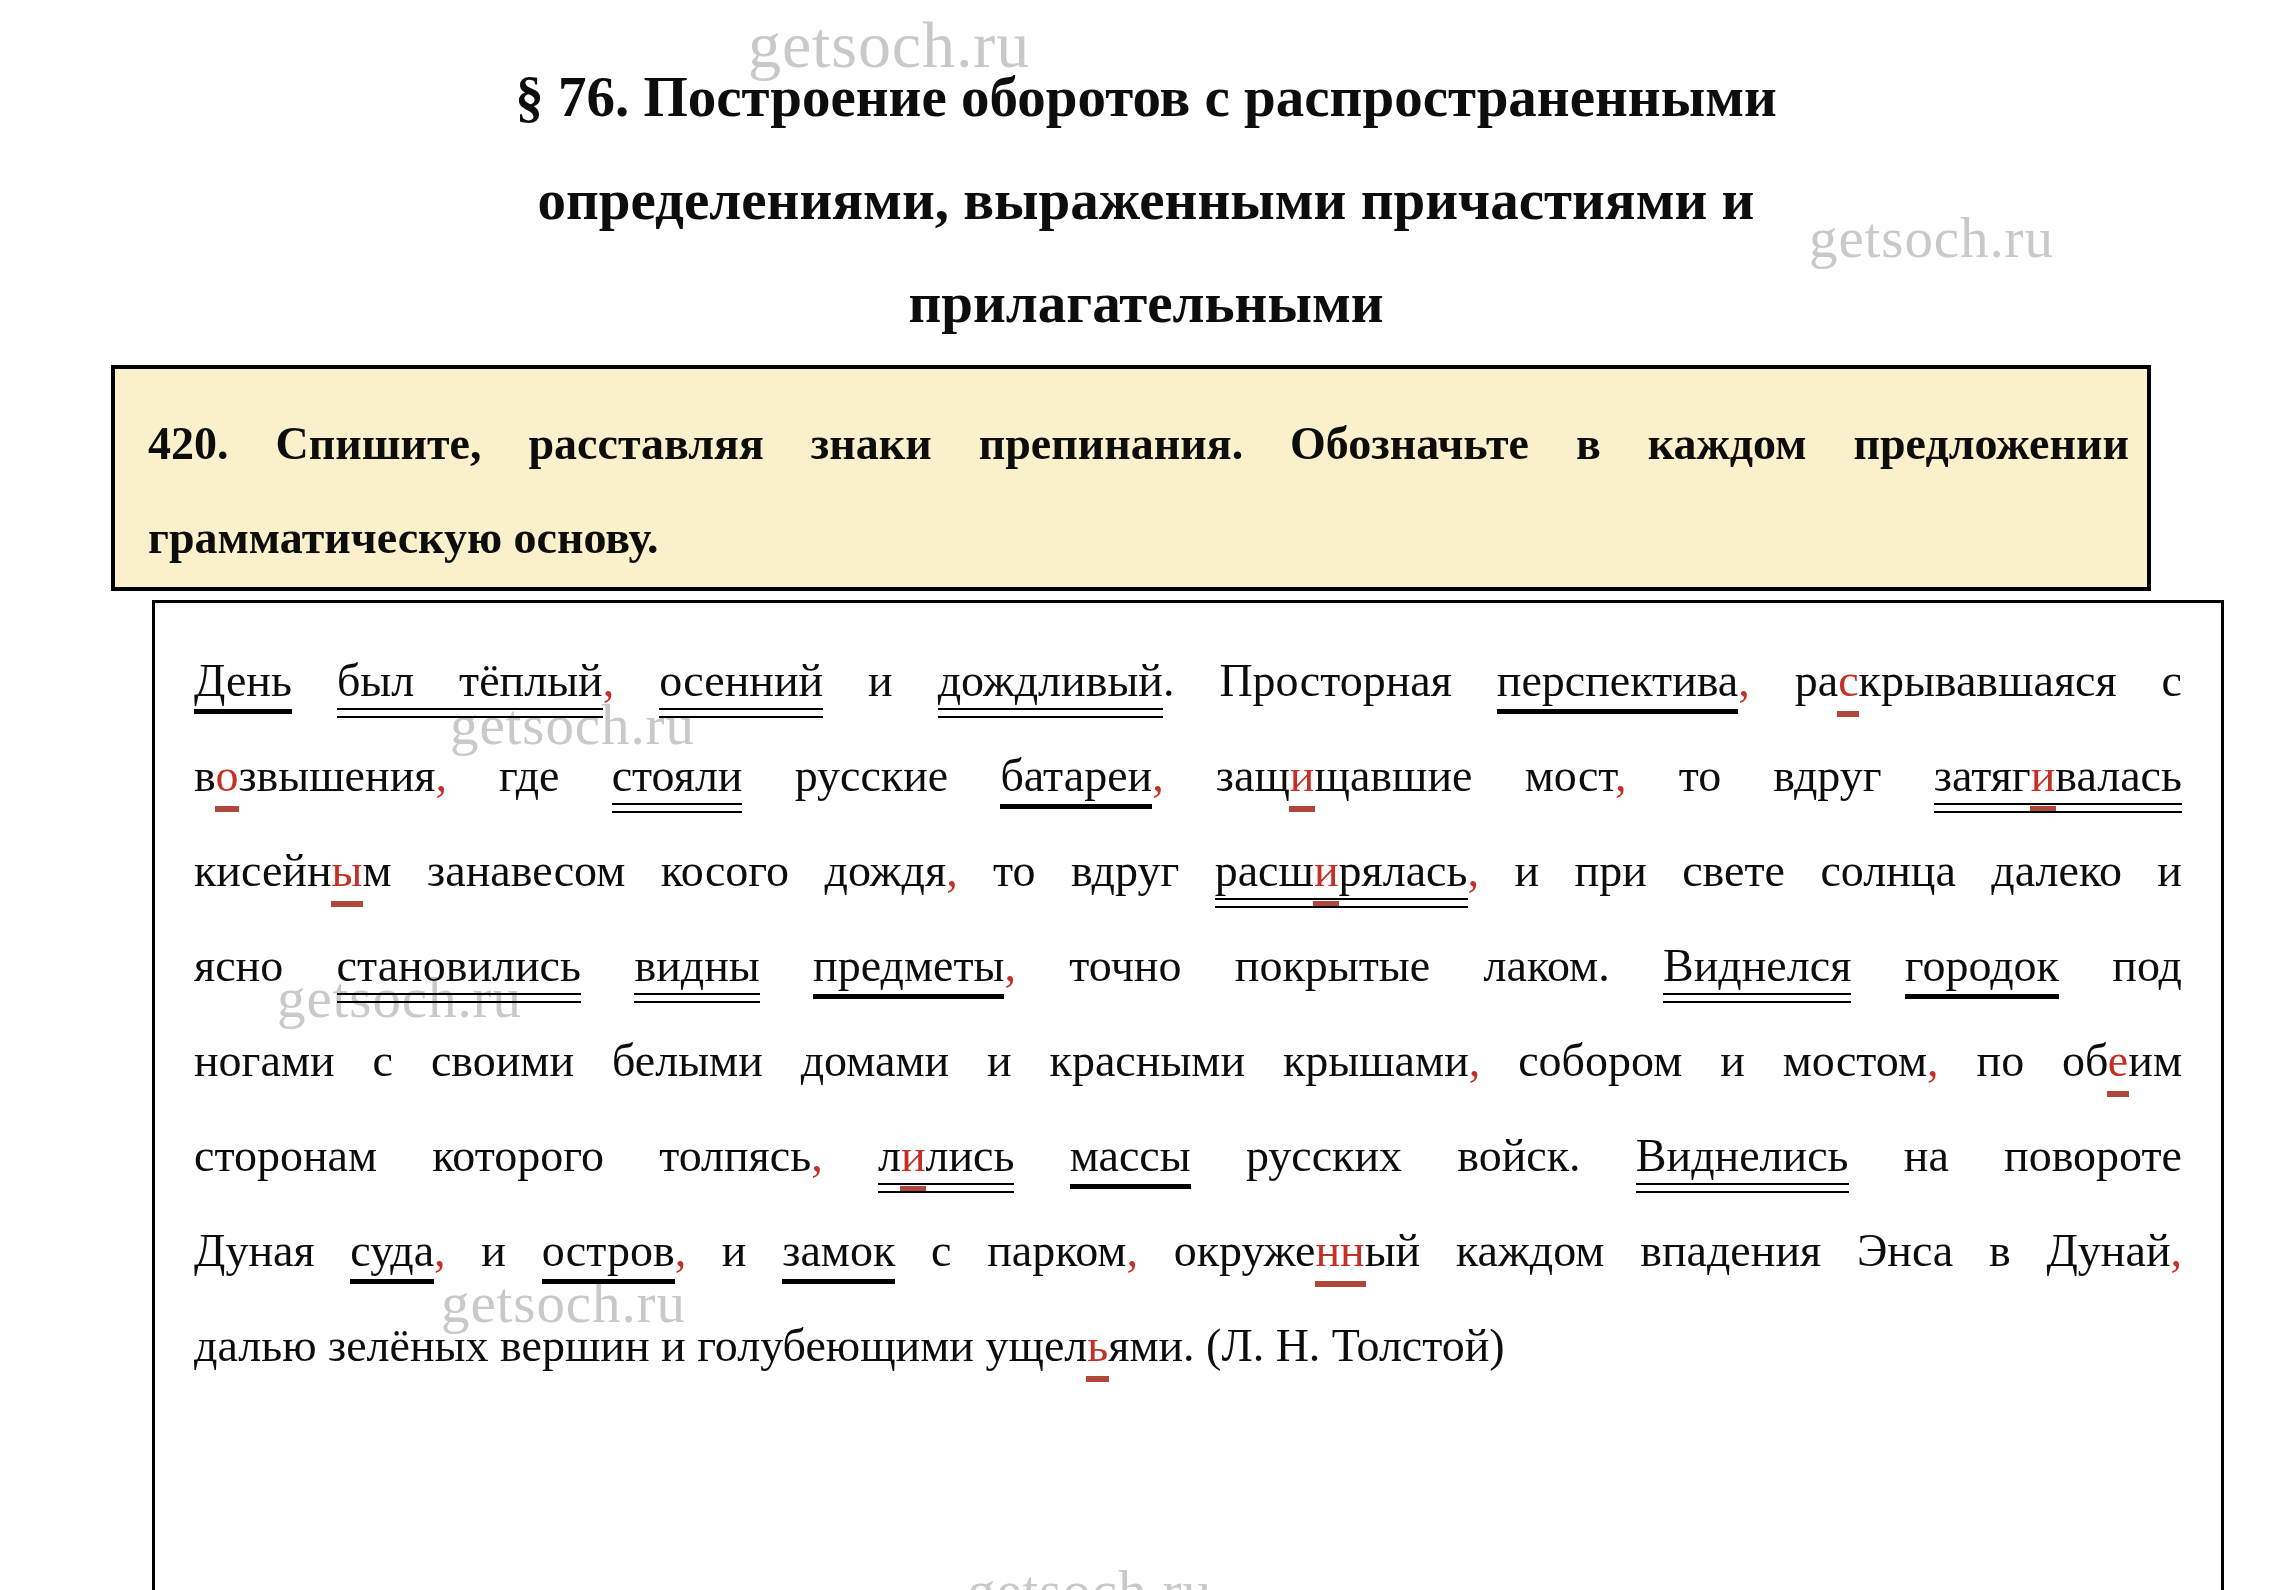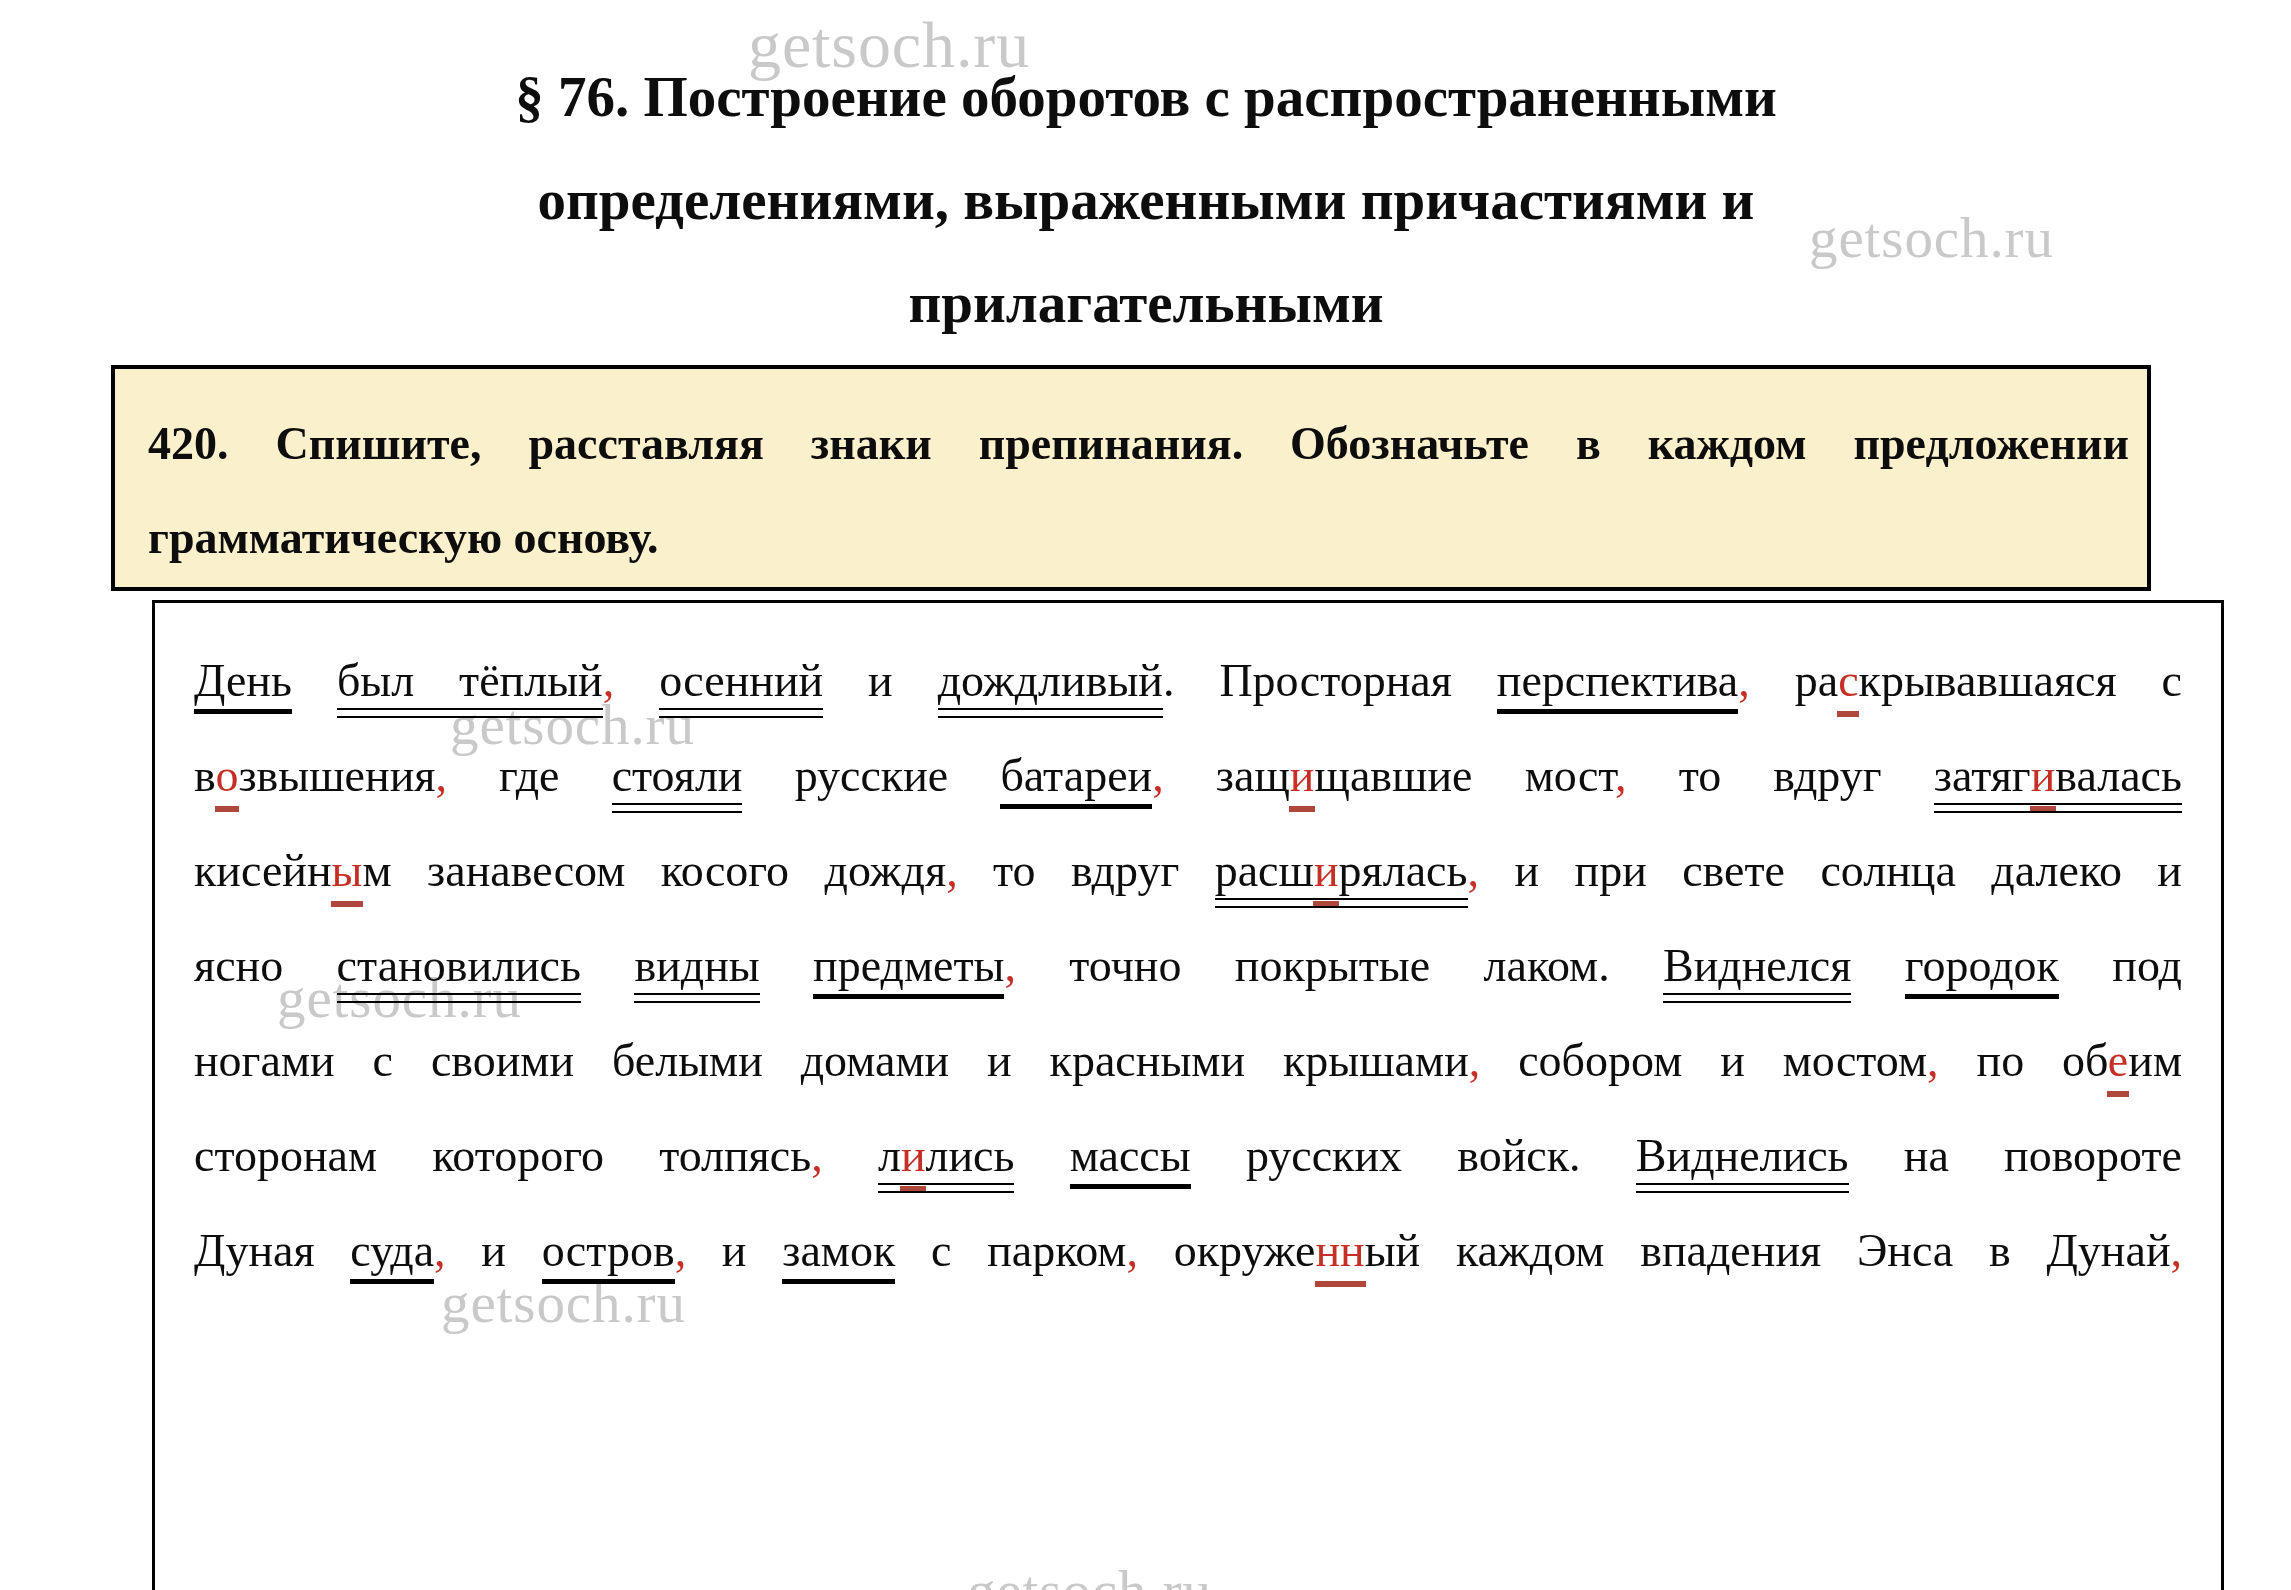--- a/index.html
+++ b/index.html
@@ -68,20 +68,21 @@
   </div>
 
 <div id="exercise">
     <div class="tline"><span class="t-s">День</span><span> </span><span class="t-d">был тёплый</span><span class="t-rc">,</span><span> </span><span class="t-d">осенний</span><span> и </span><span class="t-d">дождливый</span><span>. Просторная </span><span class="t-s">перспектива</span><span class="t-rc">,</span><span> ра</span><span class="t-r">с</span><span>крывавшаяся с</span></div>
     <div class="tline"><span>в</span><span class="t-r">о</span><span>звышения</span><span class="t-rc">,</span><span> где </span><span class="t-d">стояли</span><span> русские </span><span class="t-s">батареи</span><span class="t-rc">,</span><span> защ</span><span class="t-r">и</span><span>щавшие мост</span><span class="t-rc">,</span><span> то вдруг </span><span class="t-d"><span>затяг</span><span class="t-r">и</span><span>валась</span></span></div>
     <div class="tline"><span>кисейн</span><span class="t-r">ы</span><span>м занавесом косого дождя</span><span class="t-rc">,</span><span> то вдруг </span><span class="t-d"><span>расш</span><span class="t-r">и</span><span>рялась</span></span><span class="t-rc">,</span><span> и при свете солнца далеко и</span></div>
     <div class="tline"><span>ясно </span><span class="t-d">становились</span><span> </span><span class="t-d">видны</span><span> </span><span class="t-s">предметы</span><span class="t-rc">,</span><span> точно покрытые лаком. </span><span class="t-d">Виднелся</span><span> </span><span class="t-s">городок</span><span> под</span></div>
     <div class="tline"><span>ногами с своими белыми домами и красными крышами</span><span class="t-rc">,</span><span> собором и мостом</span><span class="t-rc">,</span><span> по об</span><span class="t-r">е</span><span>им</span></div>
     <div class="tline"><span>сторонам которого толпясь</span><span class="t-rc">,</span><span> </span><span class="t-d"><span>л</span><span class="t-r">и</span><span>лись</span></span><span> </span><span class="t-s">массы</span><span> русских войск. </span><span class="t-d">Виднелись</span><span> на повороте</span></div>
     <div class="tline"><span>Дуная </span><span class="t-s">суда</span><span class="t-rc">,</span><span> и </span><span class="t-s">остров</span><span class="t-rc">,</span><span> и </span><span class="t-s">замок</span><span> с парком</span><span class="t-rc">,</span><span> окруже</span><span class="t-r">нн</span><span>ый каждом впадения Энса в Дунай</span><span class="t-rc">,</span></div>
+    <div class="tline tline-last"><span>далью зелёных вершин и голубеющими ущел</span><span class="t-r">ь</span><span>ями. (Л. Н. Толстой)</span></div>
   </div>
 
 <div class="wm" style="left: 748px; top: 7.4px; font-size: 66px;">getsoch.ru</div>
 <div class="wm" style="left: 1809px; top: 205px; font-size: 57px;">getsoch.ru</div>
 <div class="wm" style="left: 997px; top: 508px; font-size: 57px;">getsoch.ru</div>
 <div class="wm" style="left: 450px; top: 692px; font-size: 57px;">getsoch.ru</div>
 <div class="wm" style="left: 277px; top: 965px; font-size: 57px;">getsoch.ru</div>
 <div class="wm" style="left: 441px; top: 1270px; font-size: 57px;">getsoch.ru</div>
 <div class="wm" style="left: 967px; top: 1558px; font-size: 57px;">getsoch.ru</div>
 

